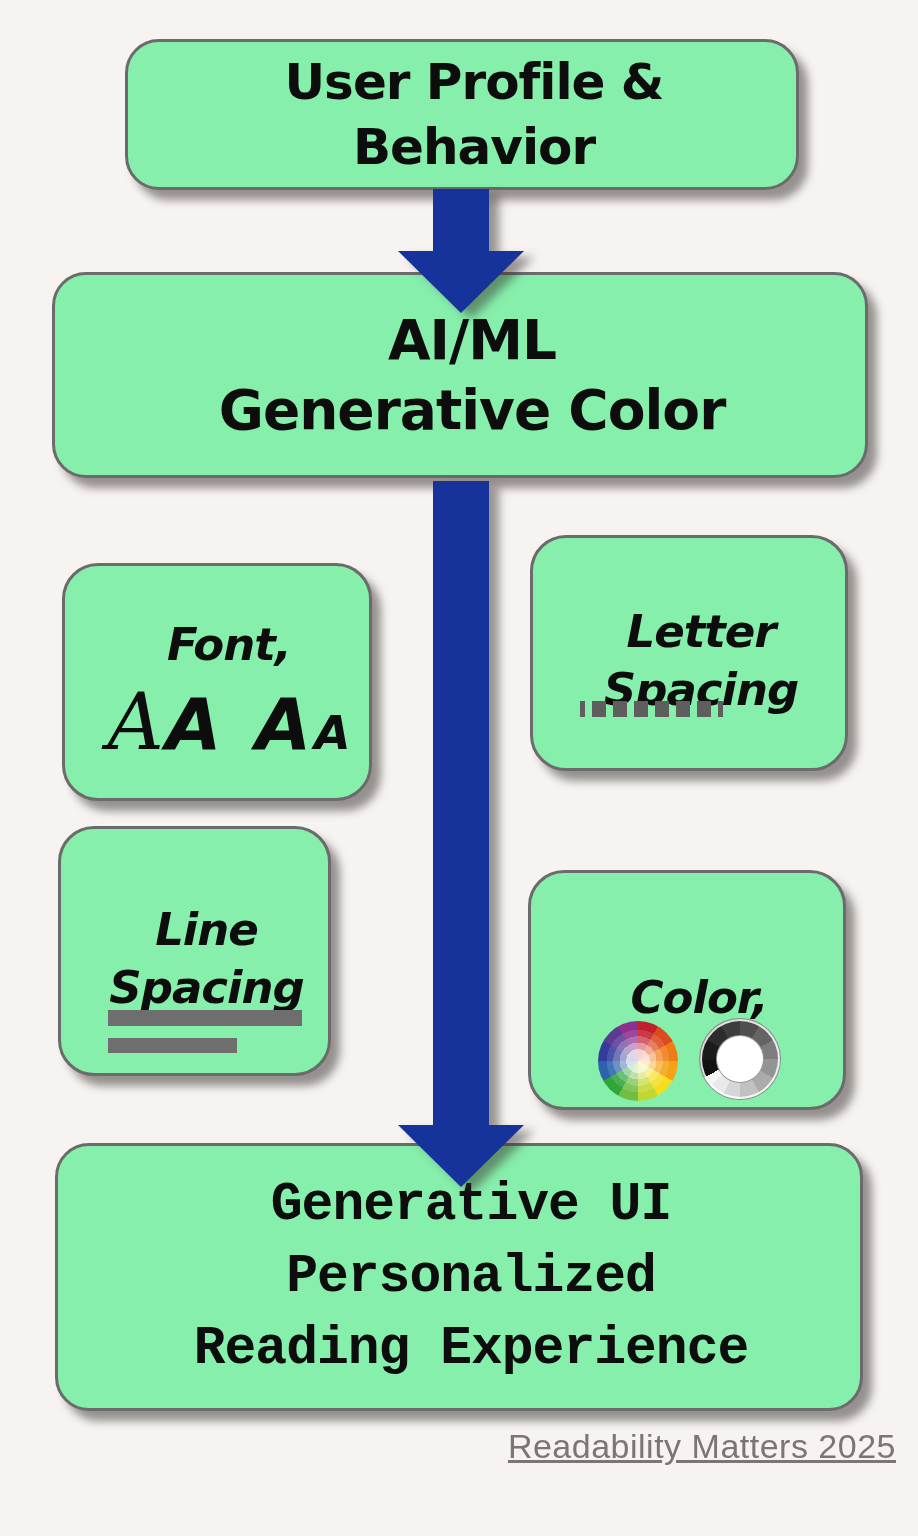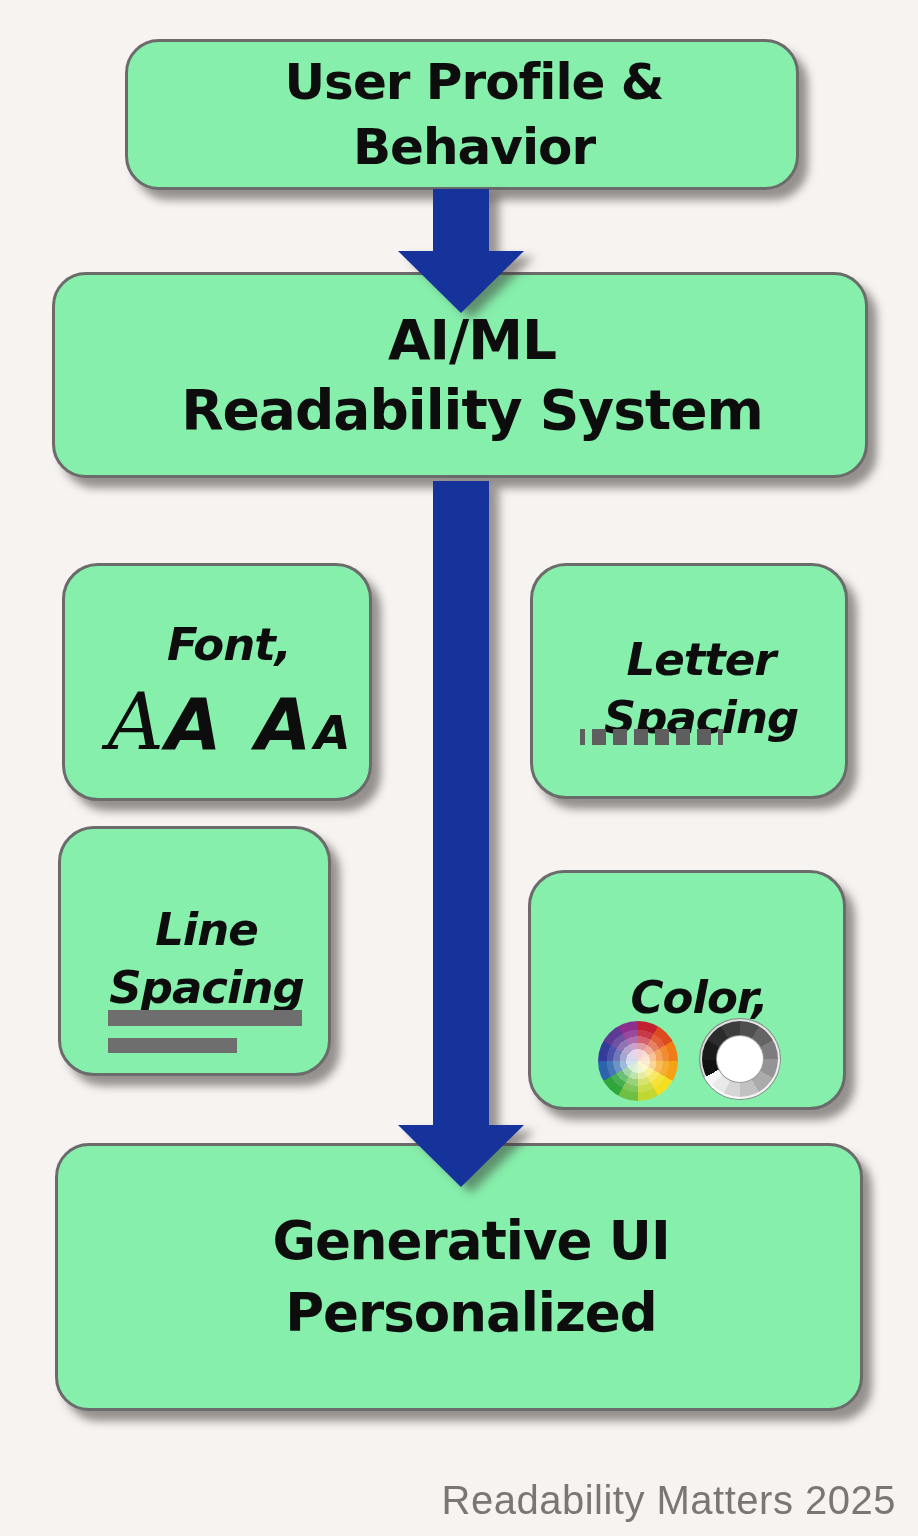--- a/index.html
+++ b/index.html
@@ -28,26 +28,26 @@
   .small{border-radius:36px;justify-content:center;font-style:italic;}
   .line{font-weight:bold;letter-spacing:-1px;white-space:nowrap;}
 
   #box-user{left:125px;top:39px;width:674px;height:151px;}
   #box-user .line{font-size:50px;line-height:65px;}
 
   #box-aiml{left:52px;top:272px;width:816px;height:206px;align-items:center;}
   #box-aiml .line{font-size:55px;line-height:70px;}
 
   #box-font{left:62px;top:563px;width:310px;height:238px;padding-top:16px;}
-  #box-letter{left:530px;top:563px;width:318px;height:236px;padding-top:16px;}
+  #box-letter{left:530px;top:535px;width:318px;height:236px;padding-top:16px;}
   #box-line{left:58px;top:826px;width:273px;height:250px;padding-top:16px;}
   #box-color{left:528px;top:828px;width:318px;height:240px;padding-top:16px;margin-top:42px;}
   .small .line{font-size:45px;line-height:58px;}
 
-  #box-output{left:55px;top:1143px;width:808px;height:268px;}
+  #box-output{left:55px;top:1143px;width:808px;height:268px;font-family:Liberation Mono, monospace;}
   #box-output .line{font-size:53px;line-height:72px;}
 
   
   .arrow{
     position:absolute;z-index:5;
     filter:drop-shadow(10px 6px 5px rgba(55,50,47,.5));
   }
   .arrow .shaft{
     position:absolute;left:35px;width:56px;
     background:#16339b;
@@ -120,44 +120,45 @@
     box-shadow:inset 0 0 0 2px rgba(255,255,255,.85), 0 0 0 1px #8a8a8a;
   }
   .ring::after{
     content:"";position:absolute;inset:17px;border-radius:50%;
     background:#ffffff;
     box-shadow:0 0 0 1px #9a9a9a;
   }
 
   
   #footer{
-    position:absolute;right:22px;top:1478px;
+    position:absolute;right:22px;top:1427px;
     font-family:"Liberation Sans",sans-serif;
-    font-size:40px;color:#7b7674;letter-spacing:0.5px;
+    font-size:34px;color:#7b7674;letter-spacing:0.5px;
     white-space:nowrap;
+    text-decoration:underline;
   }
 </style>
 </head>
 <body>
 
 <div id="canvas">
 
   <div class="box big" id="box-user">
     <div class="line">User Profile &amp;</div>
     <div class="line">Behavior</div>
   </div>
 
   <div class="arrow" id="arrow-1">
     <div class="shaft"></div>
     <div class="head"></div>
   </div>
 
   <div class="box big" id="box-aiml">
     <div class="line">AI/ML</div>
-    <div class="line">Readability System</div>
+    <div class="line">Generative Color</div>
   </div>
 
   <div class="arrow" id="arrow-2">
     <div class="shaft"></div>
     <div class="head"></div>
   </div>
 
   <div class="box small" id="box-font">
     <div class="line">Font,</div>
     <div class="samples">
@@ -193,17 +194,18 @@
 
   <div class="box small" id="box-color">
     <div class="line">Color,</div>
     <div class="wheel"></div>
     <div class="ring"></div>
   </div>
 
   <div class="box big" id="box-output">
     <div class="line">Generative UI</div>
     <div class="line">Personalized</div>
+    <div class="line">Reading Experience</div>
   </div>
 
   <div id="footer">Readability Matters 2025</div>
 
 </div>
 
 </body></html>

